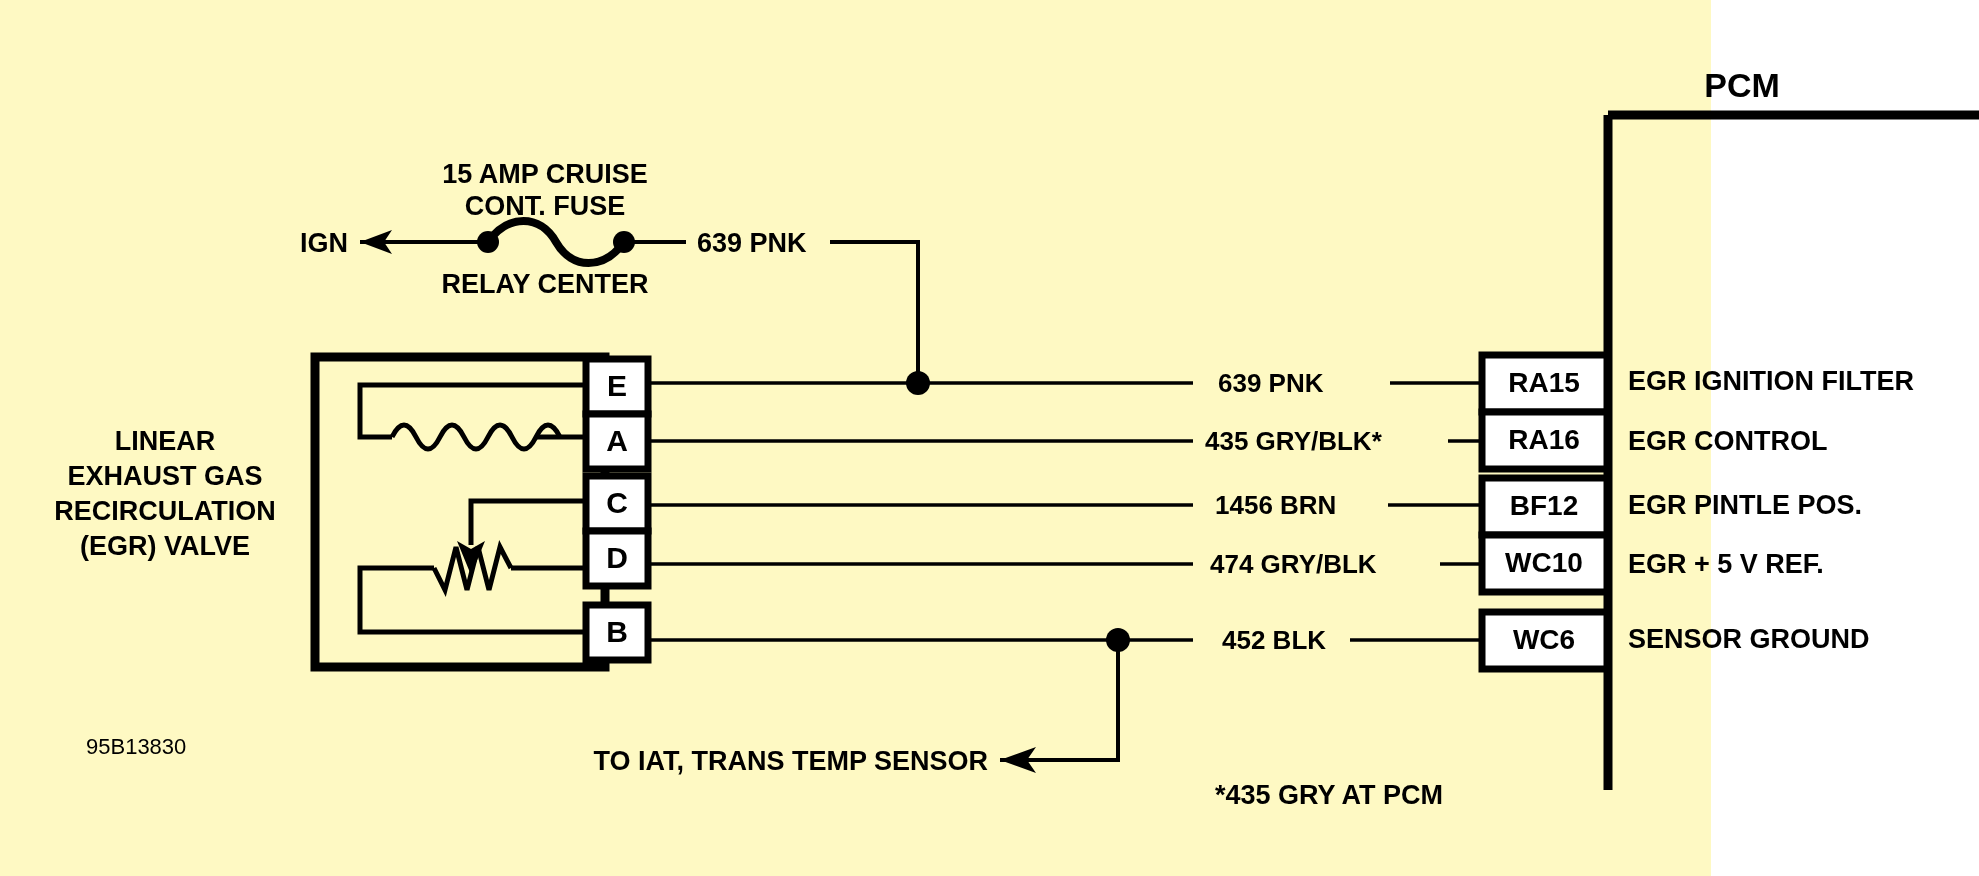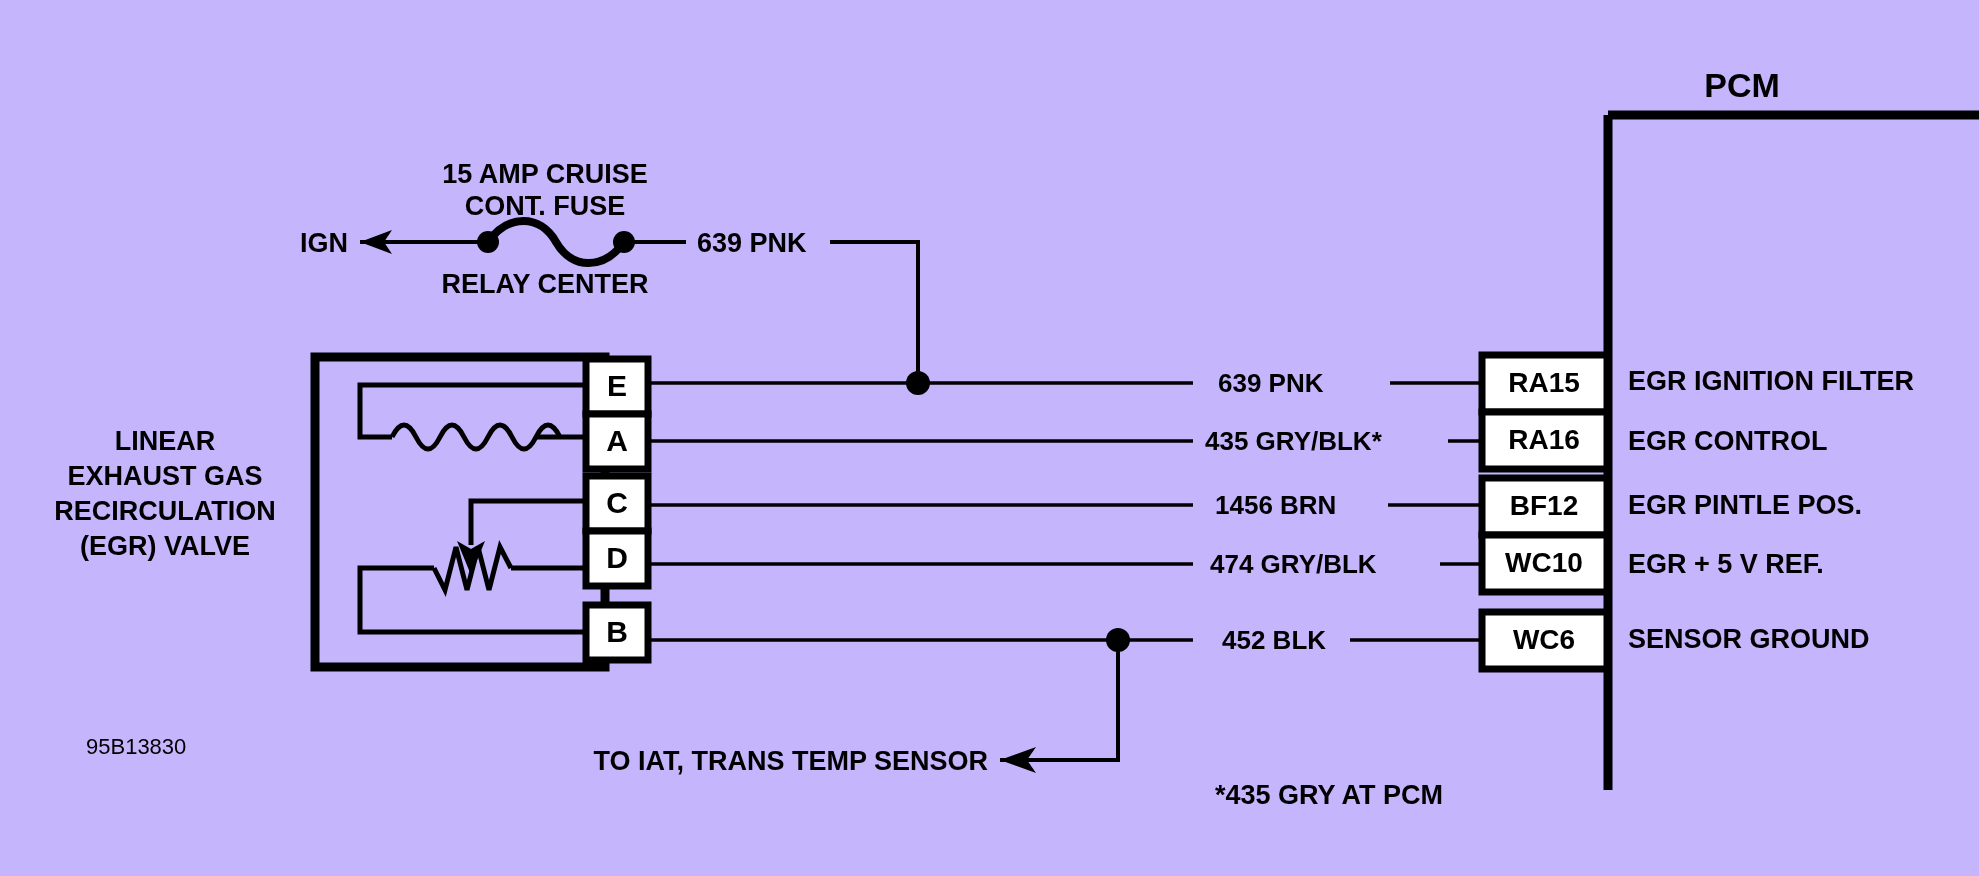--- a/index.html
+++ b/index.html
@@ -8,23 +8,23 @@
     background: #ffffff;
   }
   body {
     width: 1979px;
     height: 876px;
     overflow: hidden;
     font-family: "Liberation Sans", sans-serif;
   }
   #diagram-root {
     position: relative;
-    width: 1979px;
+    width: 1711px;
     height: 876px;
-    background: #c4b5fd;
+    background: #fef9c3;
   }
   svg#wiring-svg {
     position: absolute;
     top: 0;
     left: 0;
     width: 1979px;
     height: 876px;
     display: block;
   }
   .lbl {

